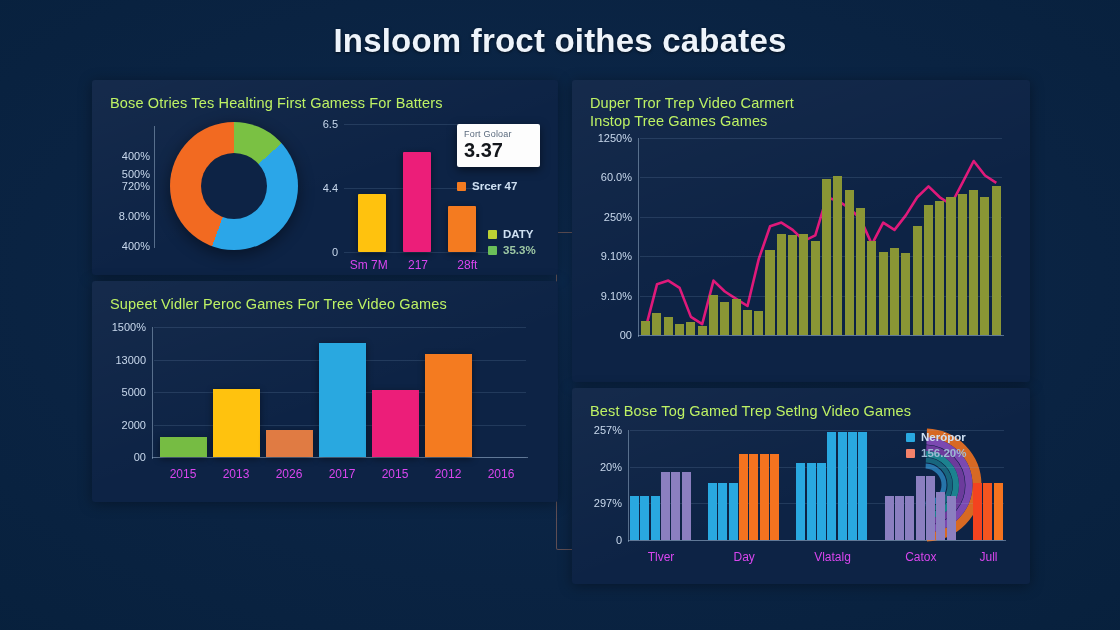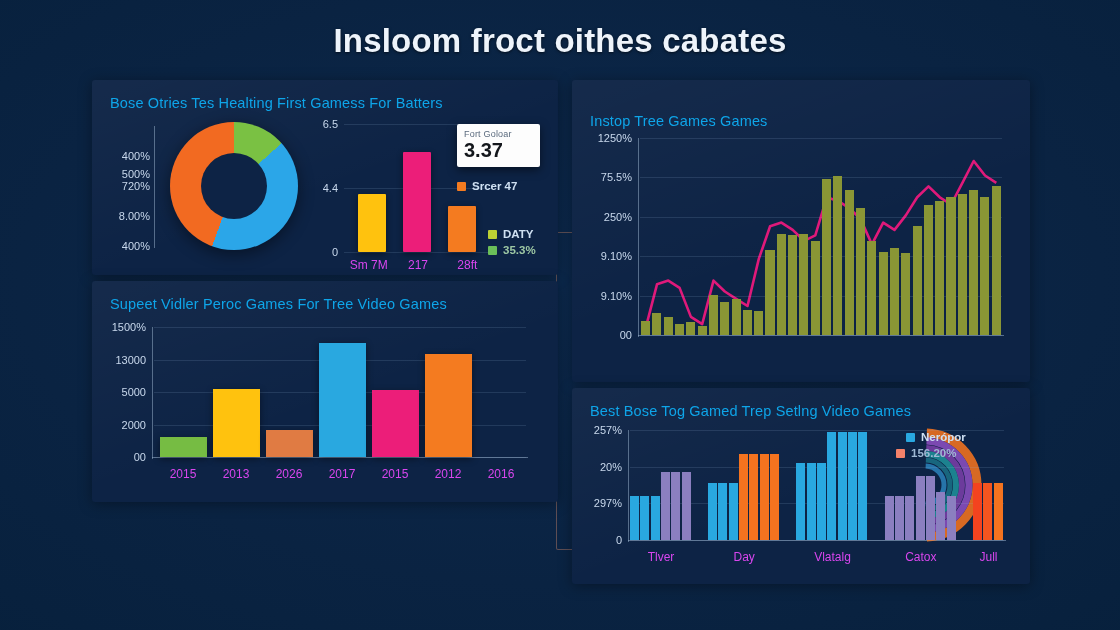--- a/index.html
+++ b/index.html
@@ -39,21 +39,21 @@
   .card::before {
     content: "";
     position: absolute; inset: 0;
     background: linear-gradient(160deg, rgba(255,255,255,.035), rgba(255,255,255,0) 55%);
     pointer-events: none;
   }
   .card-title {
     position: absolute;
     top: 14px; left: 18px; right: 14px;
     font-size: 14.5px;
-    color: #0ea5e9;
+    color: #bef264;
     line-height: 1.35;
     letter-spacing: .15px;
   }
 
   #card-donut   { left: 92px;  top: 80px;  width: 466px; height: 195px; }
   #card-bars    { left: 92px;  top: 281px; width: 466px; height: 221px; }
   #card-combo   { left: 572px; top: 80px;  width: 458px; height: 302px; }
   #card-grouped { left: 572px; top: 388px; width: 458px; height: 196px; }
 
   
@@ -260,25 +260,26 @@
         <div class="xtick" style="left: 82px;">2013</div>
         <div class="xtick" style="left: 135px;">2026</div>
         <div class="xtick" style="left: 188px;">2017</div>
         <div class="xtick" style="left: 241px;">2015</div>
         <div class="xtick" style="left: 294px;">2012</div>
         <div class="xtick" style="left: 347px;">2016</div>
       </div>
   </div>
 
   <div class="card" id="card-combo">
+    <div class="card-title">Duper Tror Trep Video Carmert</div>
     <div class="card-title" style="top:32px;">Instop Tree Games Games</div>
 
     <div class="yaxis-col" id="combo-yaxis" style="left:2px; top:58px; width:58px; height:197px;">
         <div class="ytick" style="top: 0px;">1250%</div>
-        <div class="ytick" style="top: 39.4px;">75.5%</div>
+        <div class="ytick" style="top: 39.4px;">60.0%</div>
         <div class="ytick" style="top: 78.8px;">250%</div>
         <div class="ytick" style="top: 118.2px;">9.10%</div>
         <div class="ytick" style="top: 157.6px;">9.10%</div>
         <div class="ytick" style="top: 197px;">00</div>
       </div>
     <div class="axisline-y" style="left:66px; top:58px; height:199px;"></div>
     <div class="axisline-x" style="left:66px; top:255px; width:366px;"></div>
 
     <div id="combo-plot">
       <svg id="combo-line" viewBox="0 0 362 197" preserveAspectRatio="none">
@@ -387,19 +388,19 @@
         <div class="xtick" style="left: 202.5px;">Vlatalg</div>
         <div class="xtick" style="left: 290.833px;">Catox</div>
         <div class="xtick" style="left: 358.5px;">Jull</div>
       </div>
 
     <div id="grouped-legend"></div>
   <div class="legend-row" style="left: 334px; top: 43px;">
         <span class="swatch" style="background: rgb(41, 168, 224);"></span>
         <span>Nerópor</span>
       </div>
-      <div class="legend-row" style="left: 324px; top: 59px;">
+      <div class="legend-row" style="left: 334px; top: 59px;">
         <span class="swatch" style="background: rgb(244, 130, 106);"></span>
         <span style="color: rgb(159, 185, 212);">156.20%</span>
       </div>
     </div>
 
 </div>
 
 </body></html>

